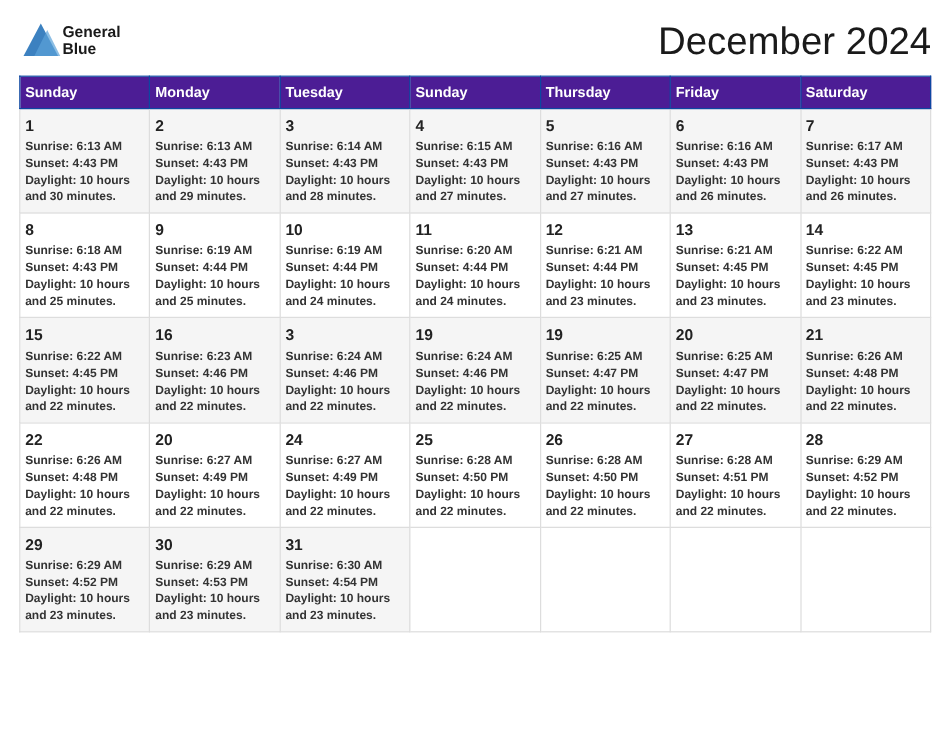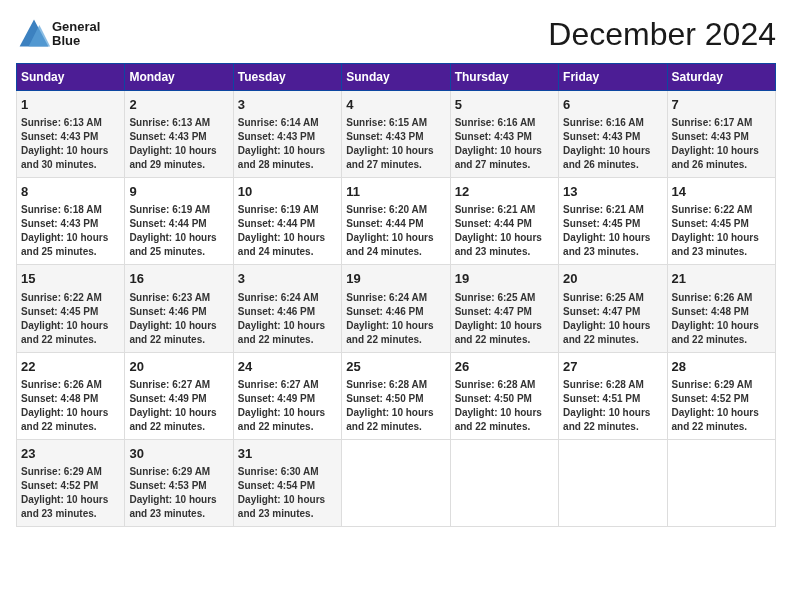--- a/index.html
+++ b/index.html
@@ -151,21 +151,21 @@
       <tr>
         <td><span class="day-num">22</span><span class="cell-content">Sunrise: 6:26 AM<br>Sunset: 4:48 PM<br>Daylight: 10 hours and 22 minutes.</span></td>
         <td><span class="day-num">20</span><span class="cell-content">Sunrise: 6:27 AM<br>Sunset: 4:49 PM<br>Daylight: 10 hours and 22 minutes.</span></td>
         <td><span class="day-num">24</span><span class="cell-content">Sunrise: 6:27 AM<br>Sunset: 4:49 PM<br>Daylight: 10 hours and 22 minutes.</span></td>
         <td><span class="day-num">25</span><span class="cell-content">Sunrise: 6:28 AM<br>Sunset: 4:50 PM<br>Daylight: 10 hours and 22 minutes.</span></td>
         <td><span class="day-num">26</span><span class="cell-content">Sunrise: 6:28 AM<br>Sunset: 4:50 PM<br>Daylight: 10 hours and 22 minutes.</span></td>
         <td><span class="day-num">27</span><span class="cell-content">Sunrise: 6:28 AM<br>Sunset: 4:51 PM<br>Daylight: 10 hours and 22 minutes.</span></td>
         <td><span class="day-num">28</span><span class="cell-content">Sunrise: 6:29 AM<br>Sunset: 4:52 PM<br>Daylight: 10 hours and 22 minutes.</span></td>
       </tr>
       <tr>
-        <td><span class="day-num">23</span><span class="cell-content">Sunrise: 6:29 AM<br>Sunset: 4:52 PM<br>Daylight: 10 hours and 23 minutes.</span></td>
+        <td><span class="day-num">29</span><span class="cell-content">Sunrise: 6:29 AM<br>Sunset: 4:52 PM<br>Daylight: 10 hours and 23 minutes.</span></td>
         <td><span class="day-num">30</span><span class="cell-content">Sunrise: 6:29 AM<br>Sunset: 4:53 PM<br>Daylight: 10 hours and 23 minutes.</span></td>
         <td><span class="day-num">31</span><span class="cell-content">Sunrise: 6:30 AM<br>Sunset: 4:54 PM<br>Daylight: 10 hours and 23 minutes.</span></td>
         <td class="empty-cell"></td>
         <td class="empty-cell"></td>
         <td class="empty-cell"></td>
         <td class="empty-cell"></td>
       </tr>
     </tbody>
 </table>
 

